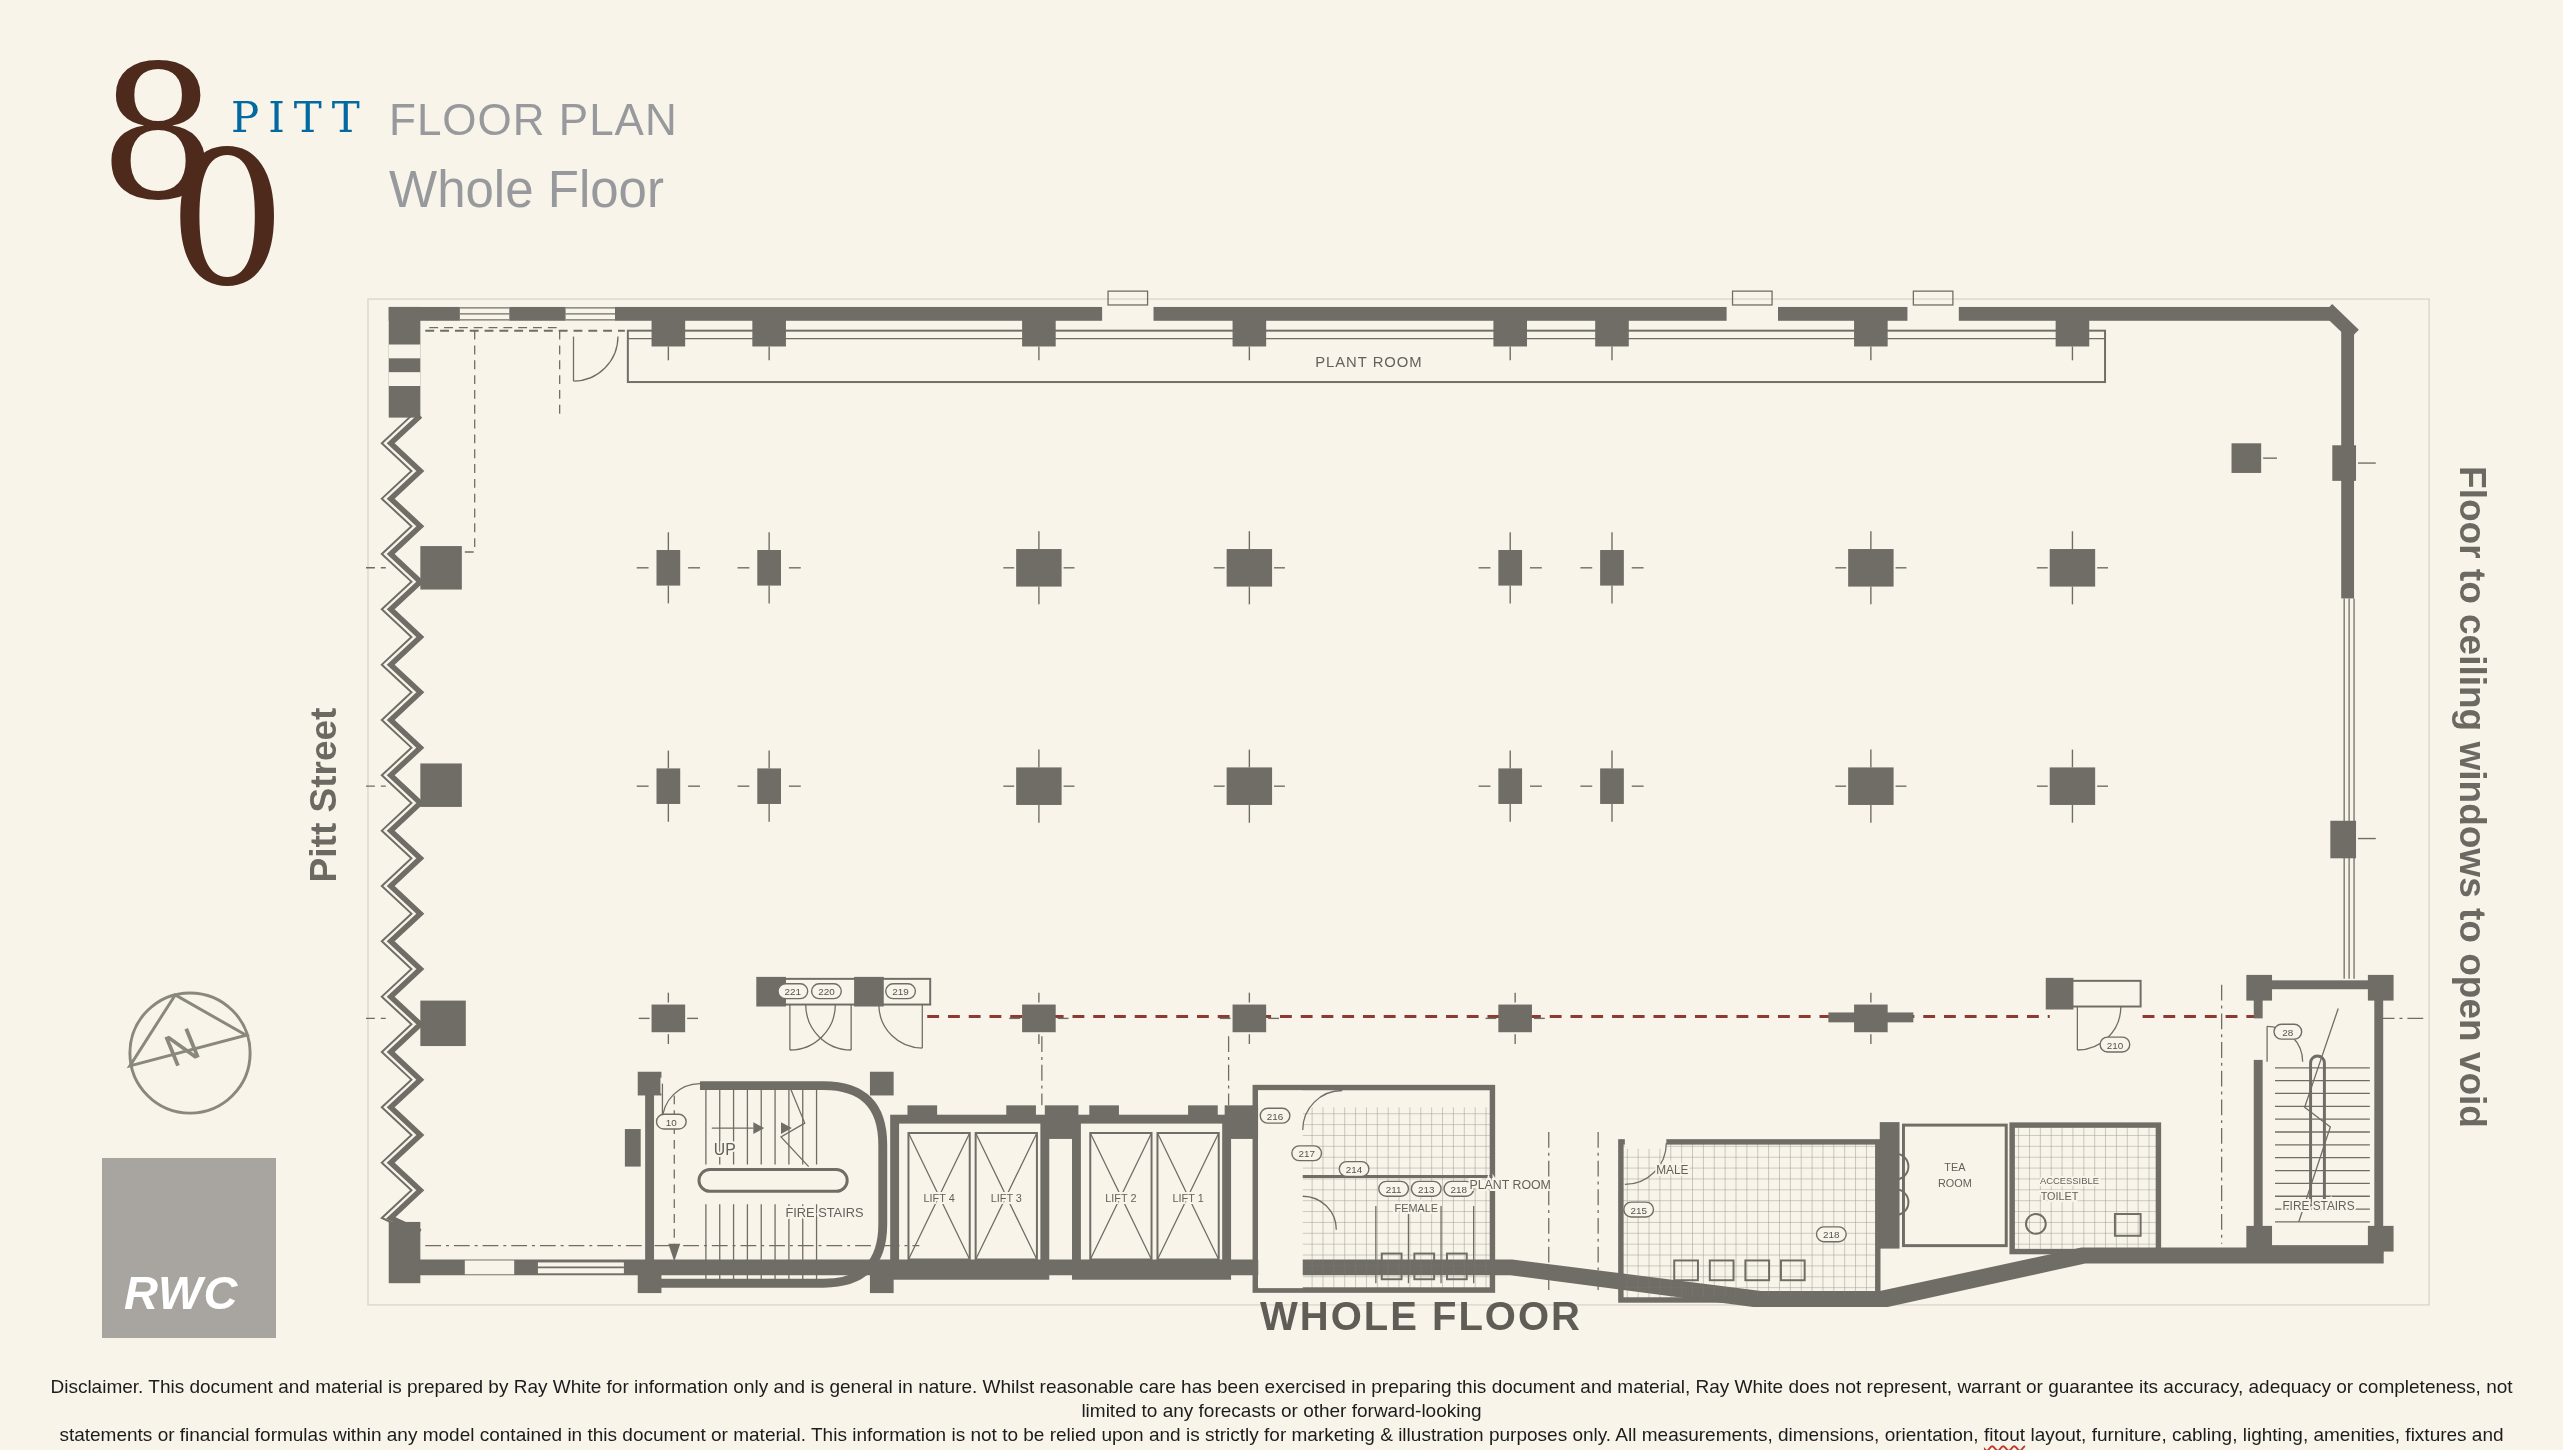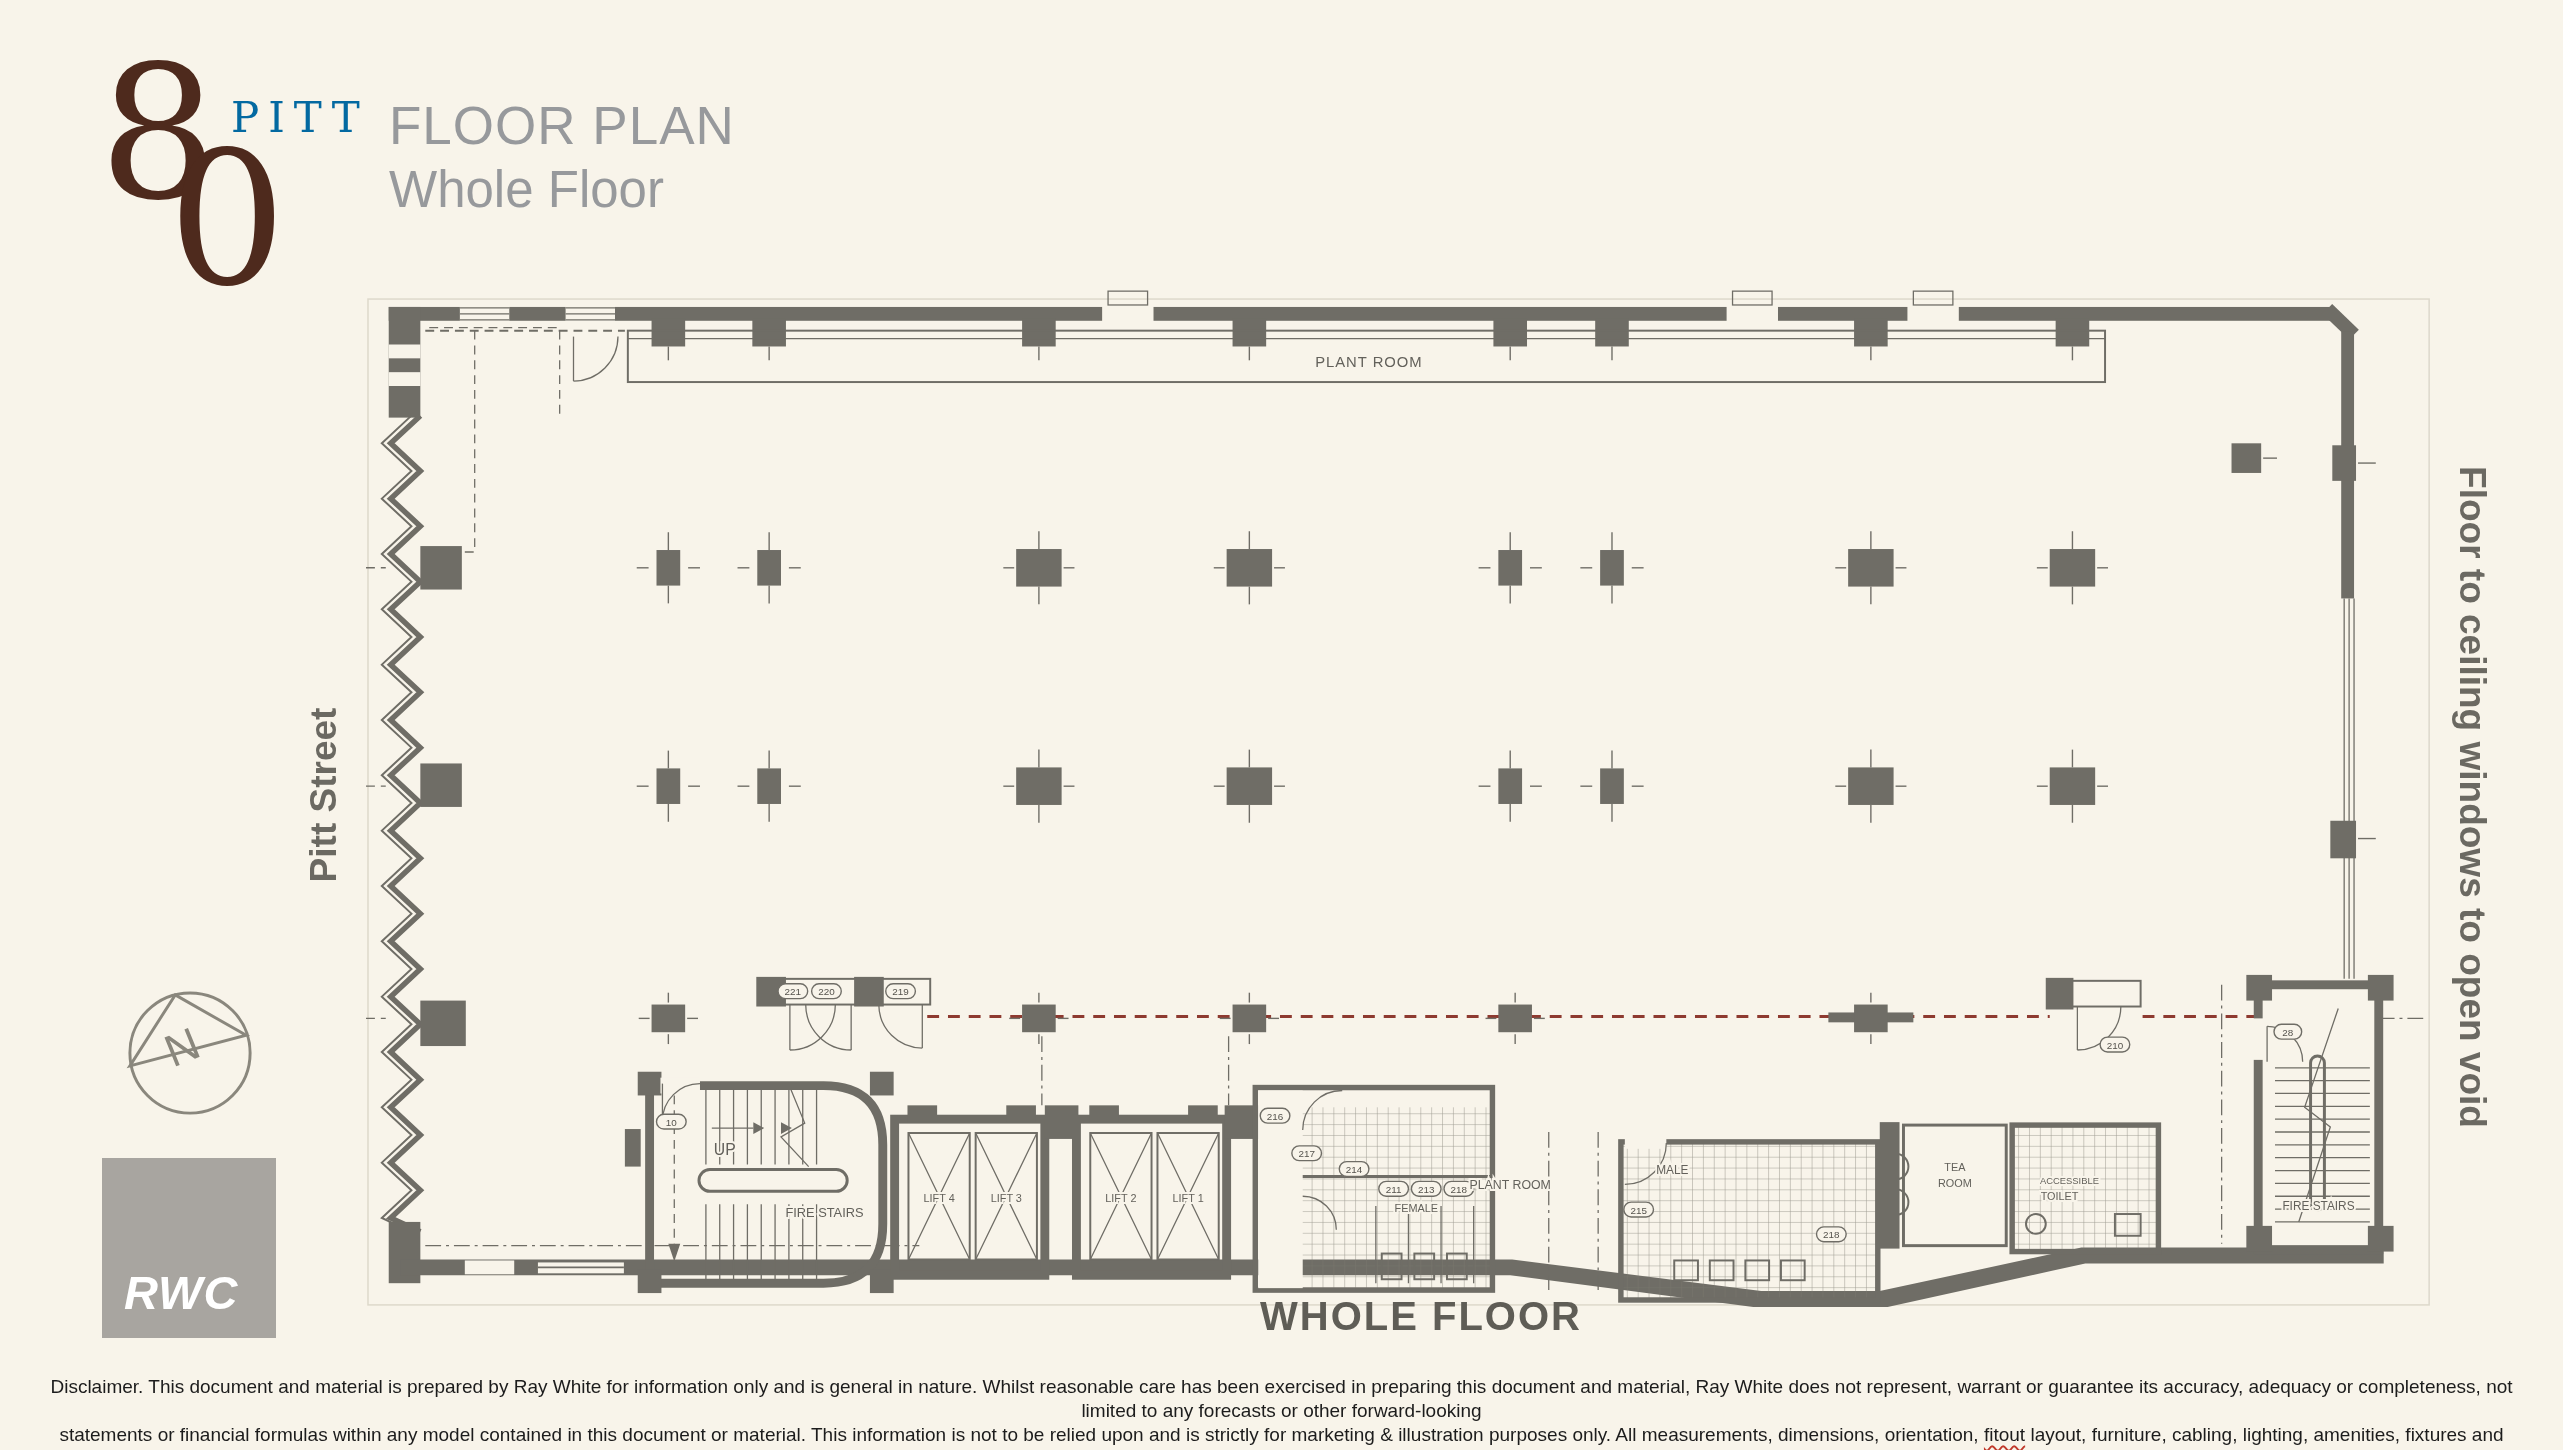--- a/index.html
+++ b/index.html
@@ -8,21 +8,21 @@
 
   
   .logo-digit{position:absolute;font-family:"DejaVu Serif",serif;line-height:1;color:#4e2a1d;}
   .logo-8{left:99px;top:40px;font-size:186px;}
   .logo-0{left:168px;top:126px;font-size:186px;}
   .logo-pitt{position:absolute;left:231px;top:93px;font-family:"DejaVu Serif",serif;
              font-size:42px;letter-spacing:9px;color:#0369a1;}
 
   
   .hdr{position:absolute;left:389px;color:#97999c;}
-  .hdr-title{top:95px;font-size:53px;letter-spacing:1px;}
+  .hdr-title{top:95px;font-size:44px;letter-spacing:1px;}
   .hdr-sub{top:160px;font-size:51px;}
 
   
   .side-label{position:absolute;white-space:nowrap;color:#6b6962;font-weight:bold;font-size:37px;}
   .side-left{left:324px;top:795px;transform:translate(-50%,-50%) rotate(-90deg);}
   .side-right{left:2472px;top:797px;transform:translate(-50%,-50%) rotate(90deg);}
 
   
   .compass{position:absolute;left:124px;top:988px;}
   .rwc{position:absolute;left:102px;top:1158px;width:174px;height:180px;background:#a8a5a0;}

